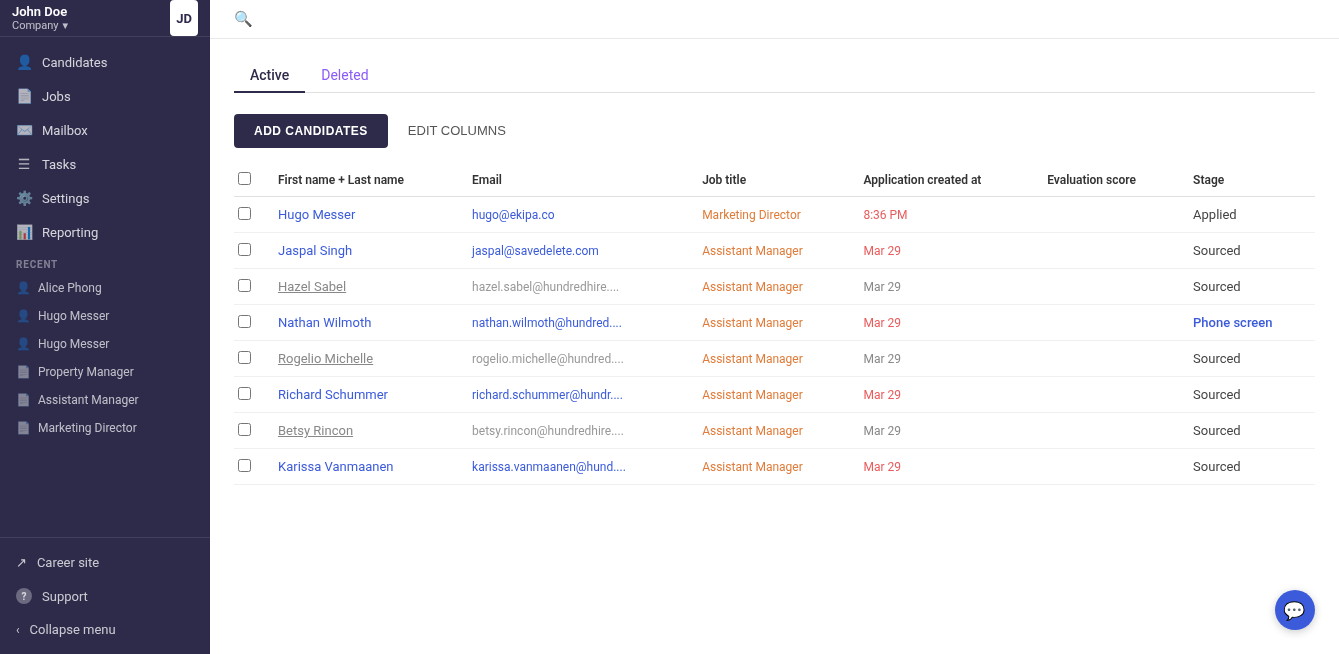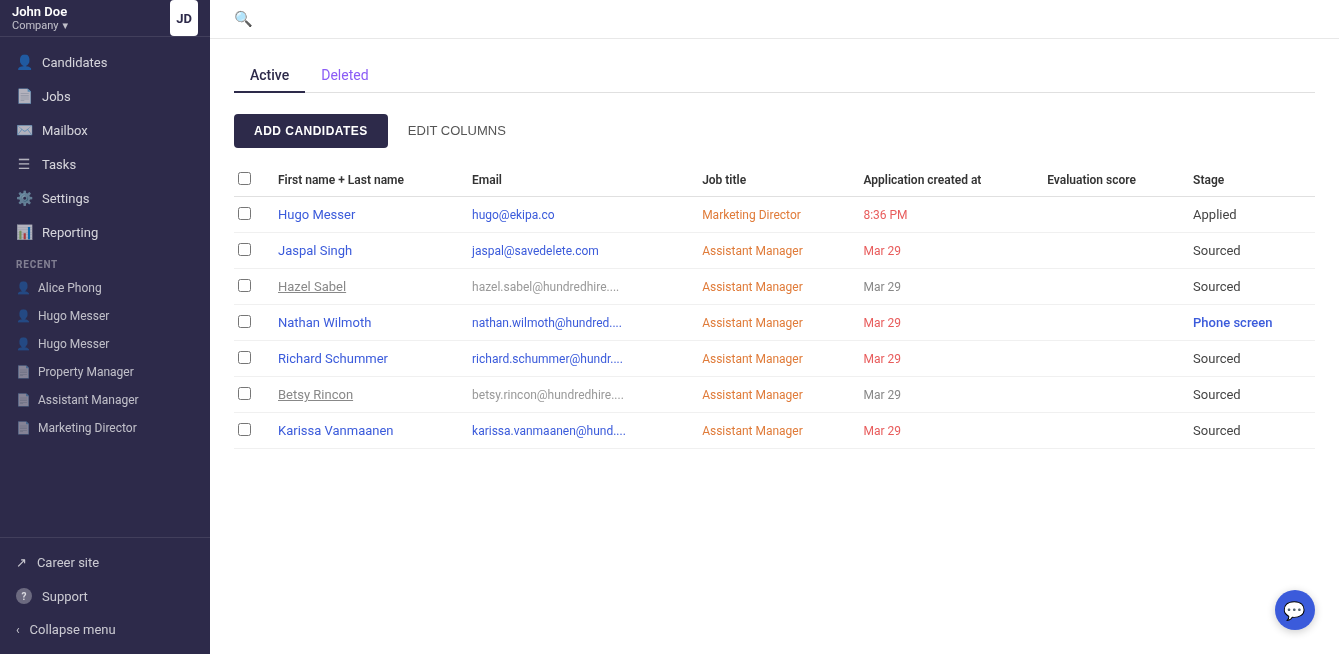--- a/index.html
+++ b/index.html
@@ -350,20 +350,43 @@
       </td>
       <td>
         <span class="stage-phonescreen">Phone screen</span>
       </td>
     </tr>
           <tr>
       <td class="check-col">
         <input type="checkbox" style="">
       </td>
       <td>
+        <a href="#" class="name-muted">Rogelio Michelle</a>
+      </td>
+      <td>
+        <span class="email-muted">rogelio.michelle@hundred....</span>
+      </td>
+      <td>
+        <span class="job-title">Assistant Manager</span>
+      </td>
+      <td>
+        <span class="date-muted">Mar 29</span>
+      </td>
+      <td>
+        <span></span>
+      </td>
+      <td>
+        <span class="">Sourced</span>
+      </td>
+    </tr>
+          <tr>
+      <td class="check-col">
+        <input type="checkbox" style="">
+      </td>
+      <td>
         <a href="#" class="name-link">Richard Schummer</a>
       </td>
       <td>
         <span class="email-link">richard.schummer@hundr....</span>
       </td>
       <td>
         <span class="job-title">Assistant Manager</span>
       </td>
       <td>
         <span class="date-col">Mar 29</span>

